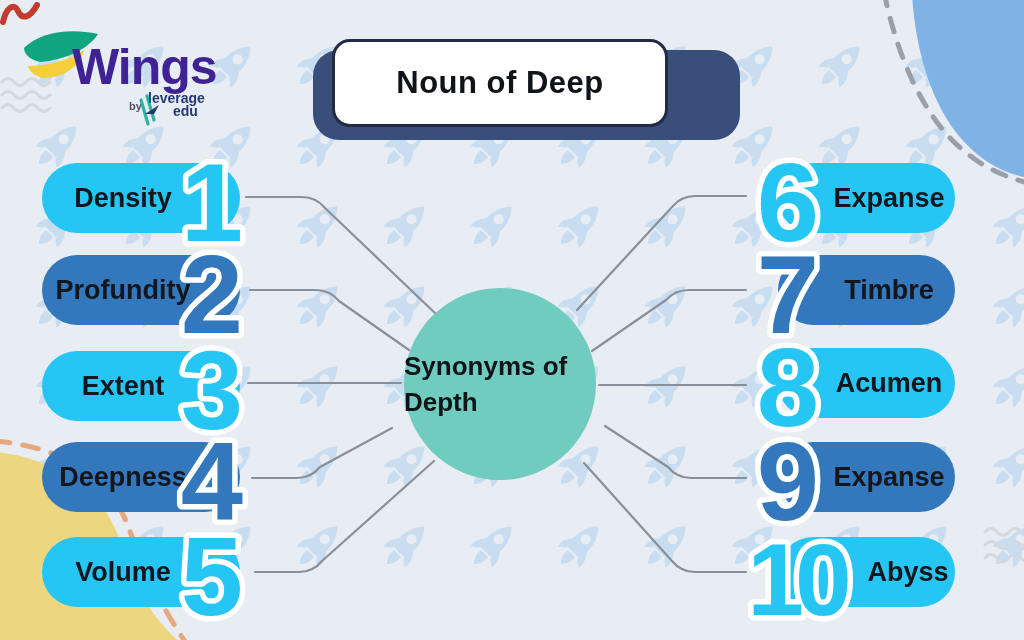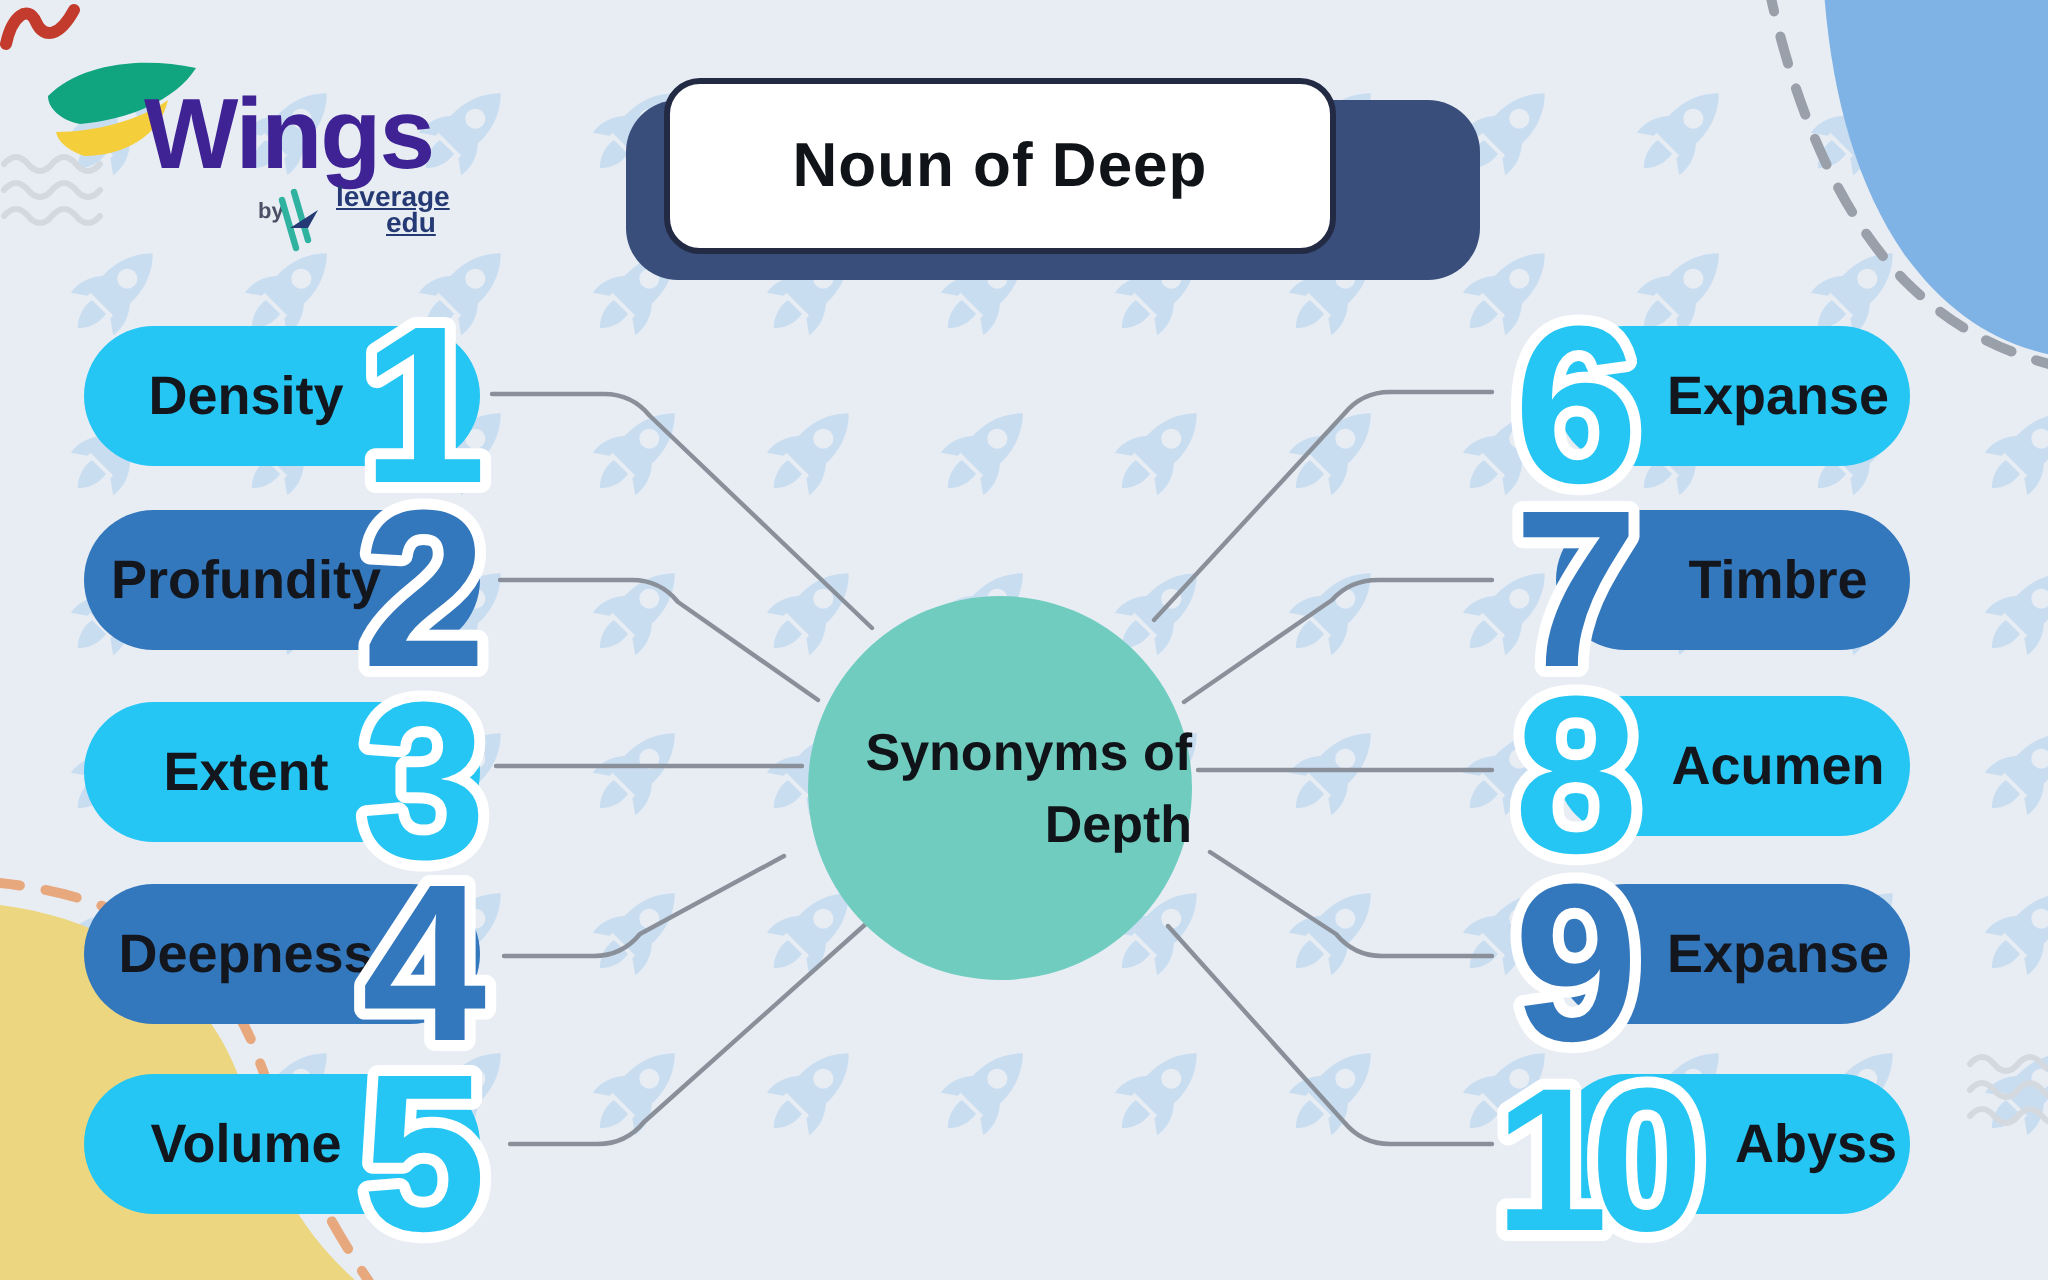--- a/index.html
+++ b/index.html
@@ -28,31 +28,31 @@
   }
   .title-box span{font-size:31px;font-weight:700;color:#101318;letter-spacing:.5px;}
 
   
   .brand{position:absolute;left:0;top:0;width:260px;height:140px;z-index:3;}
   .brand-word{
     position:absolute;left:72px;top:38px;font-size:50px;font-weight:800;
     color:var(--purple);letter-spacing:-1px;
   }
   .brand-by{position:absolute;left:129px;top:100px;font-size:11px;font-weight:700;color:#4A4F66;}
-  .lev-text{position:absolute;left:168px;top:92px;color:var(--leverage_navy);
-    font-size:14px;font-weight:800;line-height:13px;text-decoration:underline;}
+  .lev-text{position:absolute;left:148px;top:92px;color:var(--leverage_navy);
+    font-size:14px;font-weight:800;line-height:13px;}
   .lev-text .edu{padding-left:25px;}
   .wing-svg{position:absolute;left:18px;top:24px;}
   .lev-icon{position:absolute;left:136px;top:92px;}
 
   
   .center-circle{
-    position:absolute;left:404px;top:298px;width:192px;height:192px;border-radius:50%;
+    position:absolute;left:404px;top:288px;width:192px;height:192px;border-radius:50%;
     background:var(--teal);z-index:2;display:flex;flex-direction:column;
-    align-items:flex-end;justify-content:center;text-align:center;
+    align-items:flex-start;justify-content:center;text-align:center;
   }
   .center-circle div{font-size:26px;font-weight:700;color:#101318;line-height:36px;}
 
   
   .pill-row{position:absolute;height:70px;z-index:3;}
   .pill-row.left{left:42px;width:198px;}
   .pill-row.right{left:778px;width:177px;}
   .pill-body{position:absolute;inset:0;border-radius:36px;}
   .pill-row.cyan .pill-body{background:var(--cyan);}
   .pill-row.blue .pill-body{background:var(--blue);}

